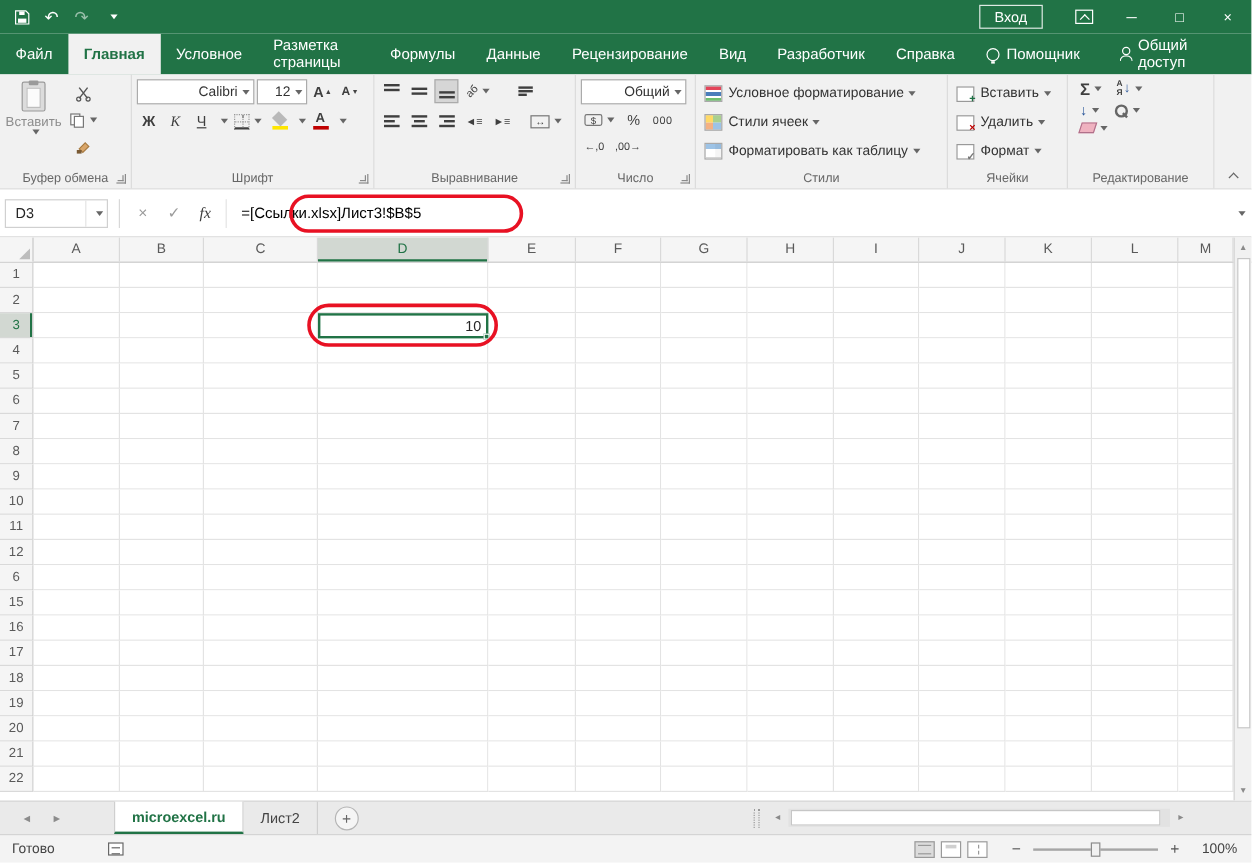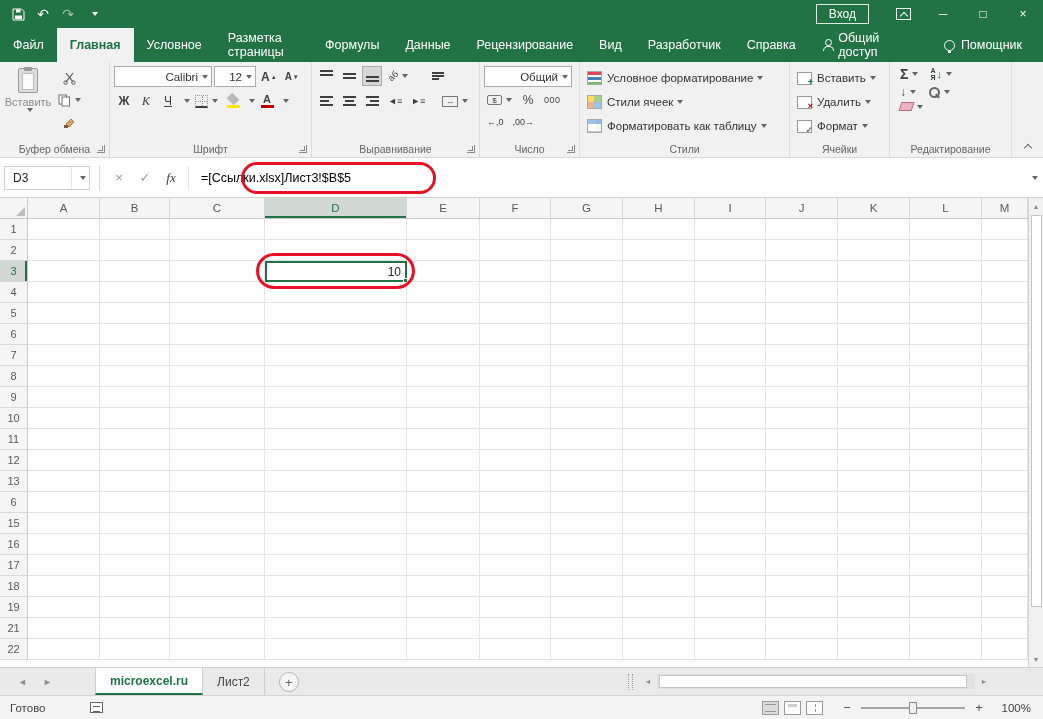--- a/index.html
+++ b/index.html
@@ -246,26 +246,26 @@
       <div class="tab">Разметка страницы</div>
       <div class="tab">Формулы</div>
       <div class="tab">Данные</div>
       <div class="tab">Рецензирование</div>
       <div class="tab">Вид</div>
       <div class="tab">Разработчик</div>
       <div class="tab">Справка</div>
     </div>
   <div class="tabs-right">
     <div class="tab">
+      <span class="bulb-icon"></span>
+      <span>Помощник</span>
+    </div>
+    <div class="tab">
       <span class="person-icon"></span>
       <span>Общий доступ</span>
-    </div>
-    <div class="tab">
-      <span class="bulb-icon"></span>
-      <span>Помощник</span>
     </div>
   </div>
 </div>
 
 <div class="ribbon">
 
   <div class="rgroup g-clipboard">
     <div class="gbody">
       <div class="paste-btn">
         <span class="clipboard-icon"></span>
@@ -732,36 +732,20 @@
         <div class="cell" style="width: 71px;"></div>
         <div class="cell" style="width: 72px;"></div>
         <div class="cell" style="width: 72px;"></div>
         <div class="cell" style="width: 71px;"></div>
         <div class="cell" style="width: 72px;"></div>
         <div class="cell" style="width: 72px;"></div>
         <div class="cell" style="width: 72px;"></div>
         <div class="cell" style="width: 46px;"></div>
       </div>
       <div class="grow">
-        <div class="rowhdr">13</div>
-        <div class="cell" style="width: 72px;"></div>
-        <div class="cell" style="width: 70px;"></div>
-        <div class="cell" style="width: 95px;"></div>
-        <div class="cell" style="width: 142px;"></div>
-        <div class="cell" style="width: 73px;"></div>
-        <div class="cell" style="width: 71px;"></div>
-        <div class="cell" style="width: 72px;"></div>
-        <div class="cell" style="width: 72px;"></div>
-        <div class="cell" style="width: 71px;"></div>
-        <div class="cell" style="width: 72px;"></div>
-        <div class="cell" style="width: 72px;"></div>
-        <div class="cell" style="width: 72px;"></div>
-        <div class="cell" style="width: 46px;"></div>
-      </div>
-      <div class="grow">
         <div class="rowhdr">6</div>
         <div class="cell" style="width: 72px;"></div>
         <div class="cell" style="width: 70px;"></div>
         <div class="cell" style="width: 95px;"></div>
         <div class="cell" style="width: 142px;"></div>
         <div class="cell" style="width: 73px;"></div>
         <div class="cell" style="width: 71px;"></div>
         <div class="cell" style="width: 72px;"></div>
         <div class="cell" style="width: 72px;"></div>
         <div class="cell" style="width: 71px;"></div>
@@ -829,20 +813,36 @@
         <div class="cell" style="width: 72px;"></div>
         <div class="cell" style="width: 72px;"></div>
         <div class="cell" style="width: 71px;"></div>
         <div class="cell" style="width: 72px;"></div>
         <div class="cell" style="width: 72px;"></div>
         <div class="cell" style="width: 72px;"></div>
         <div class="cell" style="width: 46px;"></div>
       </div>
       <div class="grow">
         <div class="rowhdr">19</div>
+        <div class="cell" style="width: 72px;"></div>
+        <div class="cell" style="width: 70px;"></div>
+        <div class="cell" style="width: 95px;"></div>
+        <div class="cell" style="width: 142px;"></div>
+        <div class="cell" style="width: 73px;"></div>
+        <div class="cell" style="width: 71px;"></div>
+        <div class="cell" style="width: 72px;"></div>
+        <div class="cell" style="width: 72px;"></div>
+        <div class="cell" style="width: 71px;"></div>
+        <div class="cell" style="width: 72px;"></div>
+        <div class="cell" style="width: 72px;"></div>
+        <div class="cell" style="width: 72px;"></div>
+        <div class="cell" style="width: 46px;"></div>
+      </div>
+      <div class="grow">
+        <div class="rowhdr">20</div>
         <div class="cell" style="width: 72px;"></div>
         <div class="cell" style="width: 70px;"></div>
         <div class="cell" style="width: 95px;"></div>
         <div class="cell" style="width: 142px;"></div>
         <div class="cell" style="width: 73px;"></div>
         <div class="cell" style="width: 71px;"></div>
         <div class="cell" style="width: 72px;"></div>
         <div class="cell" style="width: 72px;"></div>
         <div class="cell" style="width: 71px;"></div>
         <div class="cell" style="width: 72px;"></div>

